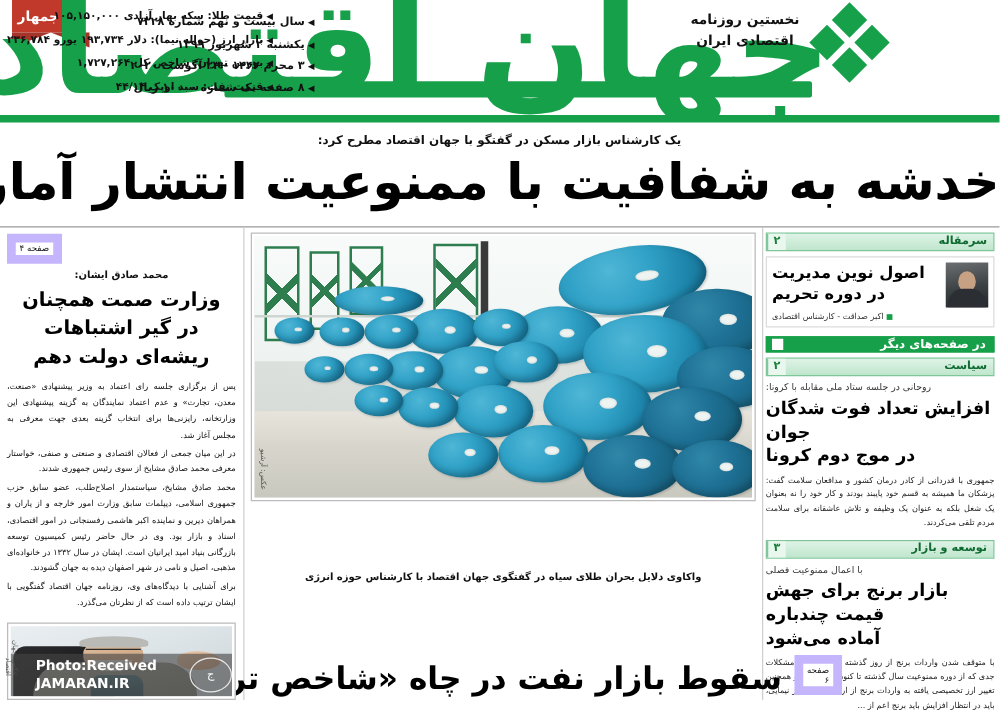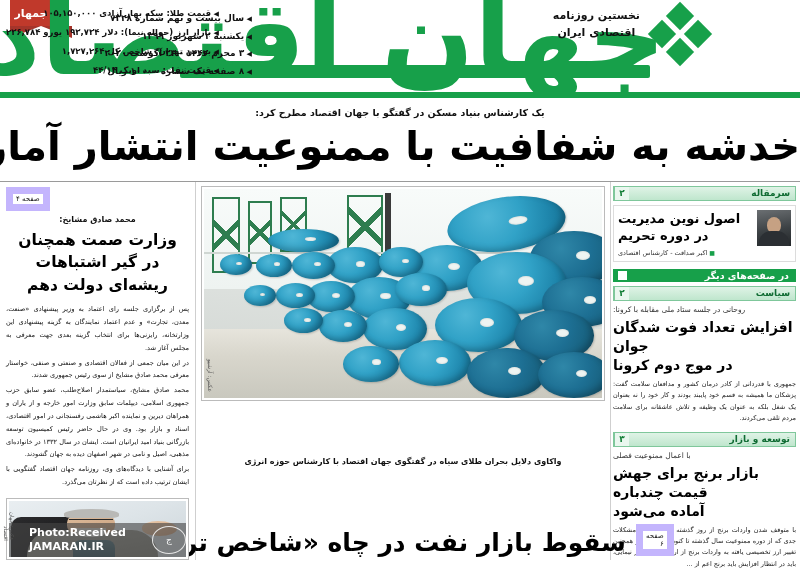--- a/index.html
+++ b/index.html
@@ -358,21 +358,21 @@
       <div class="ln">قیمت طلا: سکه بهار آزادی ۱۰۵,۱۵۰,۰۰۰</div>
       <div class="ln">بازار ارز (حواله نیما): دلار ۱۹۳,۷۳۴  یورو ۲۳۶,۷۸۴</div>
       <div class="ln">بورس تهران: شاخص کل ۱,۷۲۷,۲۶۴</div>
       <div class="ln">قیمت نفت: سبد اوپک ۴۴/۱۴</div>
     </div>
   </div>
 
   <div class="green-rule"></div>
 
   <div class="lead-wrap">
-    <div class="lead-kicker">یک کارشناس بنیاد مسکن در گفتگو با جهان اقتصاد مطرح کرد:</div>
+    <div class="lead-kicker">یک کارشناس بازار مسکن در گفتگو با جهان اقتصاد مطرح کرد:</div>
     <div class="lead-headline">خدشه به شفافیت با ممنوعیت انتشار آمار بازار مسکن</div>
   </div>
   <div class="lead-rule"></div>
 
   <div class="body-grid">
 
     <div class="sidebar">
 
       <div class="sec-bar">
         <span class="num">۲</span>
@@ -528,21 +528,21 @@
       </div>
 
     </div>
 
     <div class="left-col">
 
       <div class="lc-pgchip-row">
         <span class="pg-chip">صفحه ۴</span>
       </div>
 
-      <div class="lc-byline">محمد صادق مشایخ:</div>
+      <div class="lc-byline">محمد صادق ایشان:</div>
       <div class="lc-headline">وزارت صمت همچنان</div>
       <div class="lc-headline">در گیر اشتباهات ریشه‌ای دولت دهم</div>
 
       <div class="lc-body">
         <p>پس از برگزاری جلسه رای اعتماد به وزیر پیشنهادی «صنعت، معدن، تجارت» و عدم اعتماد نمایندگان به گزینه پیشنهادی این وزارتخانه، رایزنی‌ها برای انتخاب گزینه بعدی جهت معرفی به مجلس آغاز شد.</p>
         <p>در این میان جمعی از فعالان اقتصادی و صنعتی و صنفی، خواستار معرفی محمد صادق مشایخ از سوی رئیس جمهوری شدند.</p>
         <p>محمد صادق مشایخ، سیاستمدار اصلاح‌طلب، عضو سابق حزب جمهوری اسلامی، دیپلمات سابق وزارت امور خارجه و از یاران و همراهان دیرین و نماینده اکبر هاشمی رفسنجانی در امور اقتصادی، اسناد و بازار بود. وی در حال حاضر رئیس کمیسیون توسعه بازرگانی بنیاد امید ایرانیان است. ایشان در سال ۱۳۳۲ در خانواده‌ای مذهبی، اصیل و نامی در شهر اصفهان دیده به جهان گشودند.</p>
         <p>برای آشنایی با دیدگاه‌های وی، روزنامه جهان اقتصاد گفتگویی با ایشان ترتیب داده است که از نظرتان می‌گذرد.</p>
       </div>
 

